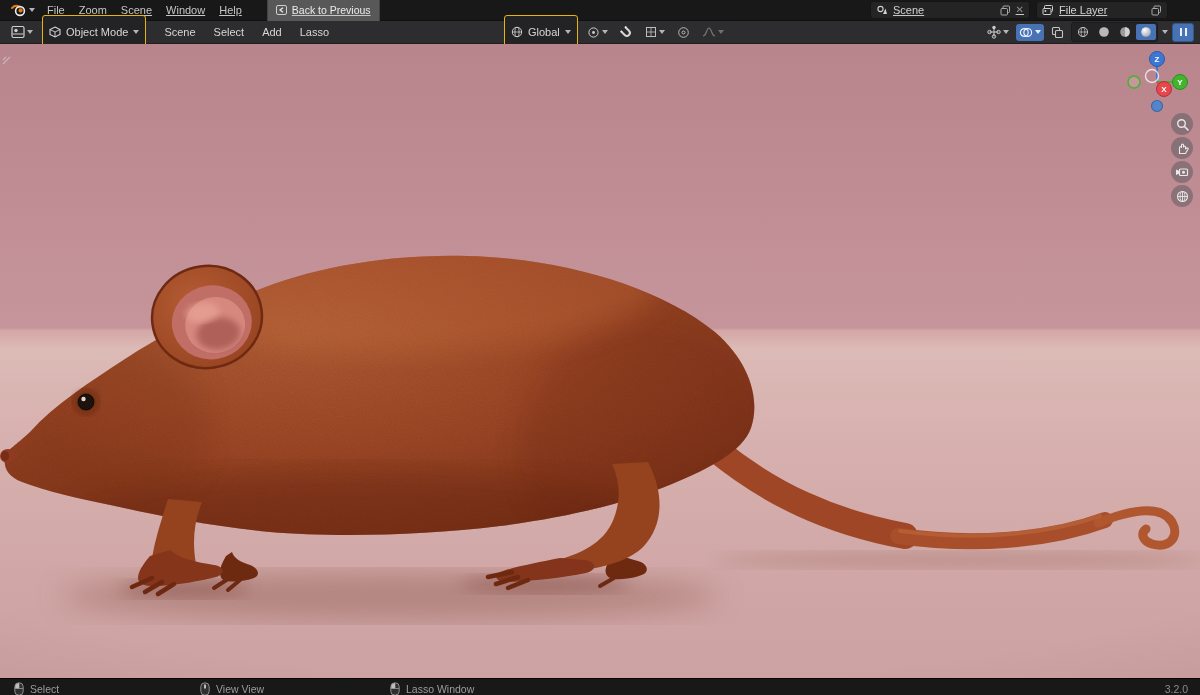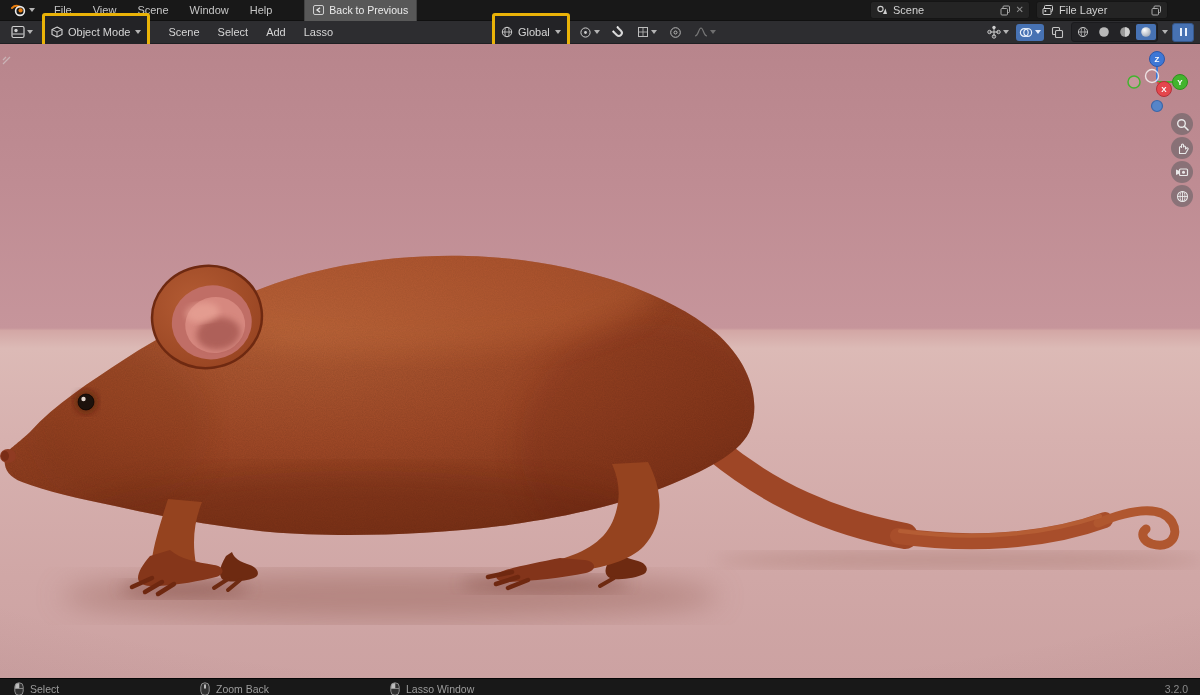--- a/index.html
+++ b/index.html
@@ -4,22 +4,23 @@
 <style>
   html,body{margin:0;padding:0;}
   body{
     width:1200px;height:695px;overflow:hidden;background:#181818;
     font-family:"Liberation Sans","DejaVu Sans",sans-serif;
     -webkit-user-select:none;user-select:none;
   }
   
   .topbar{
     height:20px;background:#181818;display:flex;align-items:center;
-    font-size:11px;color:#c6c6c6;padding:0 6px;gap:7px;position:relative;
+    font-size:11px;color:#c6c6c6;padding:0 6px;gap:0;position:relative;
     border-bottom:1px solid #101010;
+    text-decoration:underline;
   }
   .app-menu{display:flex;align-items:center;gap:3px;padding:0 5px;height:100%;}
   .menu-item{padding:2px 7px;border-radius:3px;cursor:default;}
   .back-btn{
     margin-left:18px;background:#585858;color:#ececec;border:1px solid #434343;
     border-radius:3px;height:16px;display:flex;align-items:center;gap:5px;
     padding:16px 8px;font-size:10.5px;font-family:inherit;
   }
   .tb-right{margin-left:auto;display:flex;align-items:center;gap:6px;padding-right:26px;}
   .tb-widget{
@@ -31,27 +32,27 @@
   .chev{width:0;height:0;border-left:3.5px solid transparent;border-right:3.5px solid transparent;border-top:4px solid #b4b4b4;display:inline-block;}
   .chev.dim{border-top-color:#6f6f6f;}
   .chev.white{border-top-color:#e8eefc;}
   
   .vheader{
     height:22px;background:#2d2d30;display:flex;align-items:center;
     font-size:11px;color:#d6d6d6;padding:0 8px;gap:2px;position:relative;
     border-bottom:1px solid #1f1f22;
   }
   .dropdown{
-    display:flex;align-items:center;gap:5px;background:#232326;border:3px solid #eab308;
+    display:flex;align-items:center;gap:5px;background:#232326;border:1px solid #eab308;
     border-radius:3px;height:17px;padding:8px 6px;
   }
   .icon-btn{display:flex;align-items:center;justify-content:center;height:17px;padding:0 3px;border-radius:3px;gap:2px;}
   .icon-btn.active{background:#4772b3;}
   .hmenu{padding:2px 8px;border-radius:3px;}
-  .center-cluster{position:absolute;left:492px;top:0;height:100%;display:flex;align-items:center;gap:6px;}
+  .center-cluster{position:absolute;left:504px;top:0;height:100%;display:flex;align-items:center;gap:6px;}
   .right-cluster{position:absolute;right:6px;top:0;height:100%;display:flex;align-items:center;gap:4px;}
   .shade-group{display:flex;align-items:center;background:#232326;border:1px solid #1b1b1e;border-radius:3px;padding:1px;gap:1px;}
   .shade-btn{width:20px;height:16px;border-radius:2px;display:flex;align-items:center;justify-content:center;}
   .shade-btn.active{background:#4772b3;}
   .pause-btn{width:20px;height:17px;background:#4772b3;border:1px solid #35578a;border-radius:3px;display:flex;align-items:center;justify-content:center;gap:3px;}
   .pause-btn i{display:block;width:2px;height:8px;background:#eaf1fc;}
   
   .viewport{
     position:relative;width:1200px;height:634px;overflow:hidden;
     background:linear-gradient(180deg,
@@ -83,21 +84,21 @@
 <div class="topbar">
   <div class="app-menu">
     <svg width="15" height="13" viewBox="0 0 15 13">
       <path d="M1 4 C3 2 6 1.5 8 2.5" stroke="#e87d0d" stroke-width="2" fill="none" stroke-linecap="round"></path>
       <circle cx="9" cy="7" r="4.4" fill="none" stroke="#eaeaea" stroke-width="1.6"></circle>
       <circle cx="9.6" cy="6.4" r="2.1" fill="#e87d0d"></circle>
     </svg>
     <span class="chev"></span>
   </div>
   <div class="menu-item">File</div>
-  <div class="menu-item">View</div>
+  <div class="menu-item">Zoom</div>
   <div class="menu-item">Scene</div>
   <div class="menu-item">Window</div>
   <div class="menu-item">Help</div>
 
   <button class="back-btn">
     <svg width="11" height="10" viewBox="0 0 11 10">
       <rect x="0.5" y="0.5" width="10" height="9" rx="1.5" fill="none" stroke="#cfcfcf"></rect>
       <path d="M7 2.7 L4 5 L7 7.3" fill="none" stroke="#e8e8e8" stroke-width="1.3"></path>
     </svg>
     <span>Back to Previous</span>
@@ -404,21 +405,21 @@
       <path d="M5 1 V6.5 M1 6.5 H9" stroke="#8d8d8d" stroke-width="0.9"></path>
       <path d="M5 1.2 A3.8 3.8 0 0 0 1.2 5 V6.3 H5 Z" fill="#bdbdbd"></path>
     </svg>
     <span>Select</span>
   </div>
   <div class="hint" style="left:200px;">
     <svg width="10" height="14" viewBox="0 0 10 14">
       <rect x="0.8" y="0.8" width="8.4" height="12.4" rx="4" fill="#303030" stroke="#8d8d8d"></rect>
       <rect x="4" y="2.2" width="2" height="4.5" rx="1" fill="#bdbdbd"></rect>
     </svg>
-    <span>Zoom Back</span>
+    <span>View View</span>
   </div>
   <div class="hint" style="left:390px;">
     <svg width="10" height="14" viewBox="0 0 10 14">
       <rect x="0.8" y="0.8" width="8.4" height="12.4" rx="4" fill="#303030" stroke="#8d8d8d"></rect>
       <path d="M5 1 V6.5 M1 6.5 H9" stroke="#8d8d8d" stroke-width="0.9"></path>
       <path d="M5 1.2 A3.8 3.8 0 0 0 1.2 5 V6.3 H5 Z" fill="#bdbdbd"></path>
     </svg>
     <span>Lasso Window</span>
   </div>
   <div class="version">3.2.0</div>

